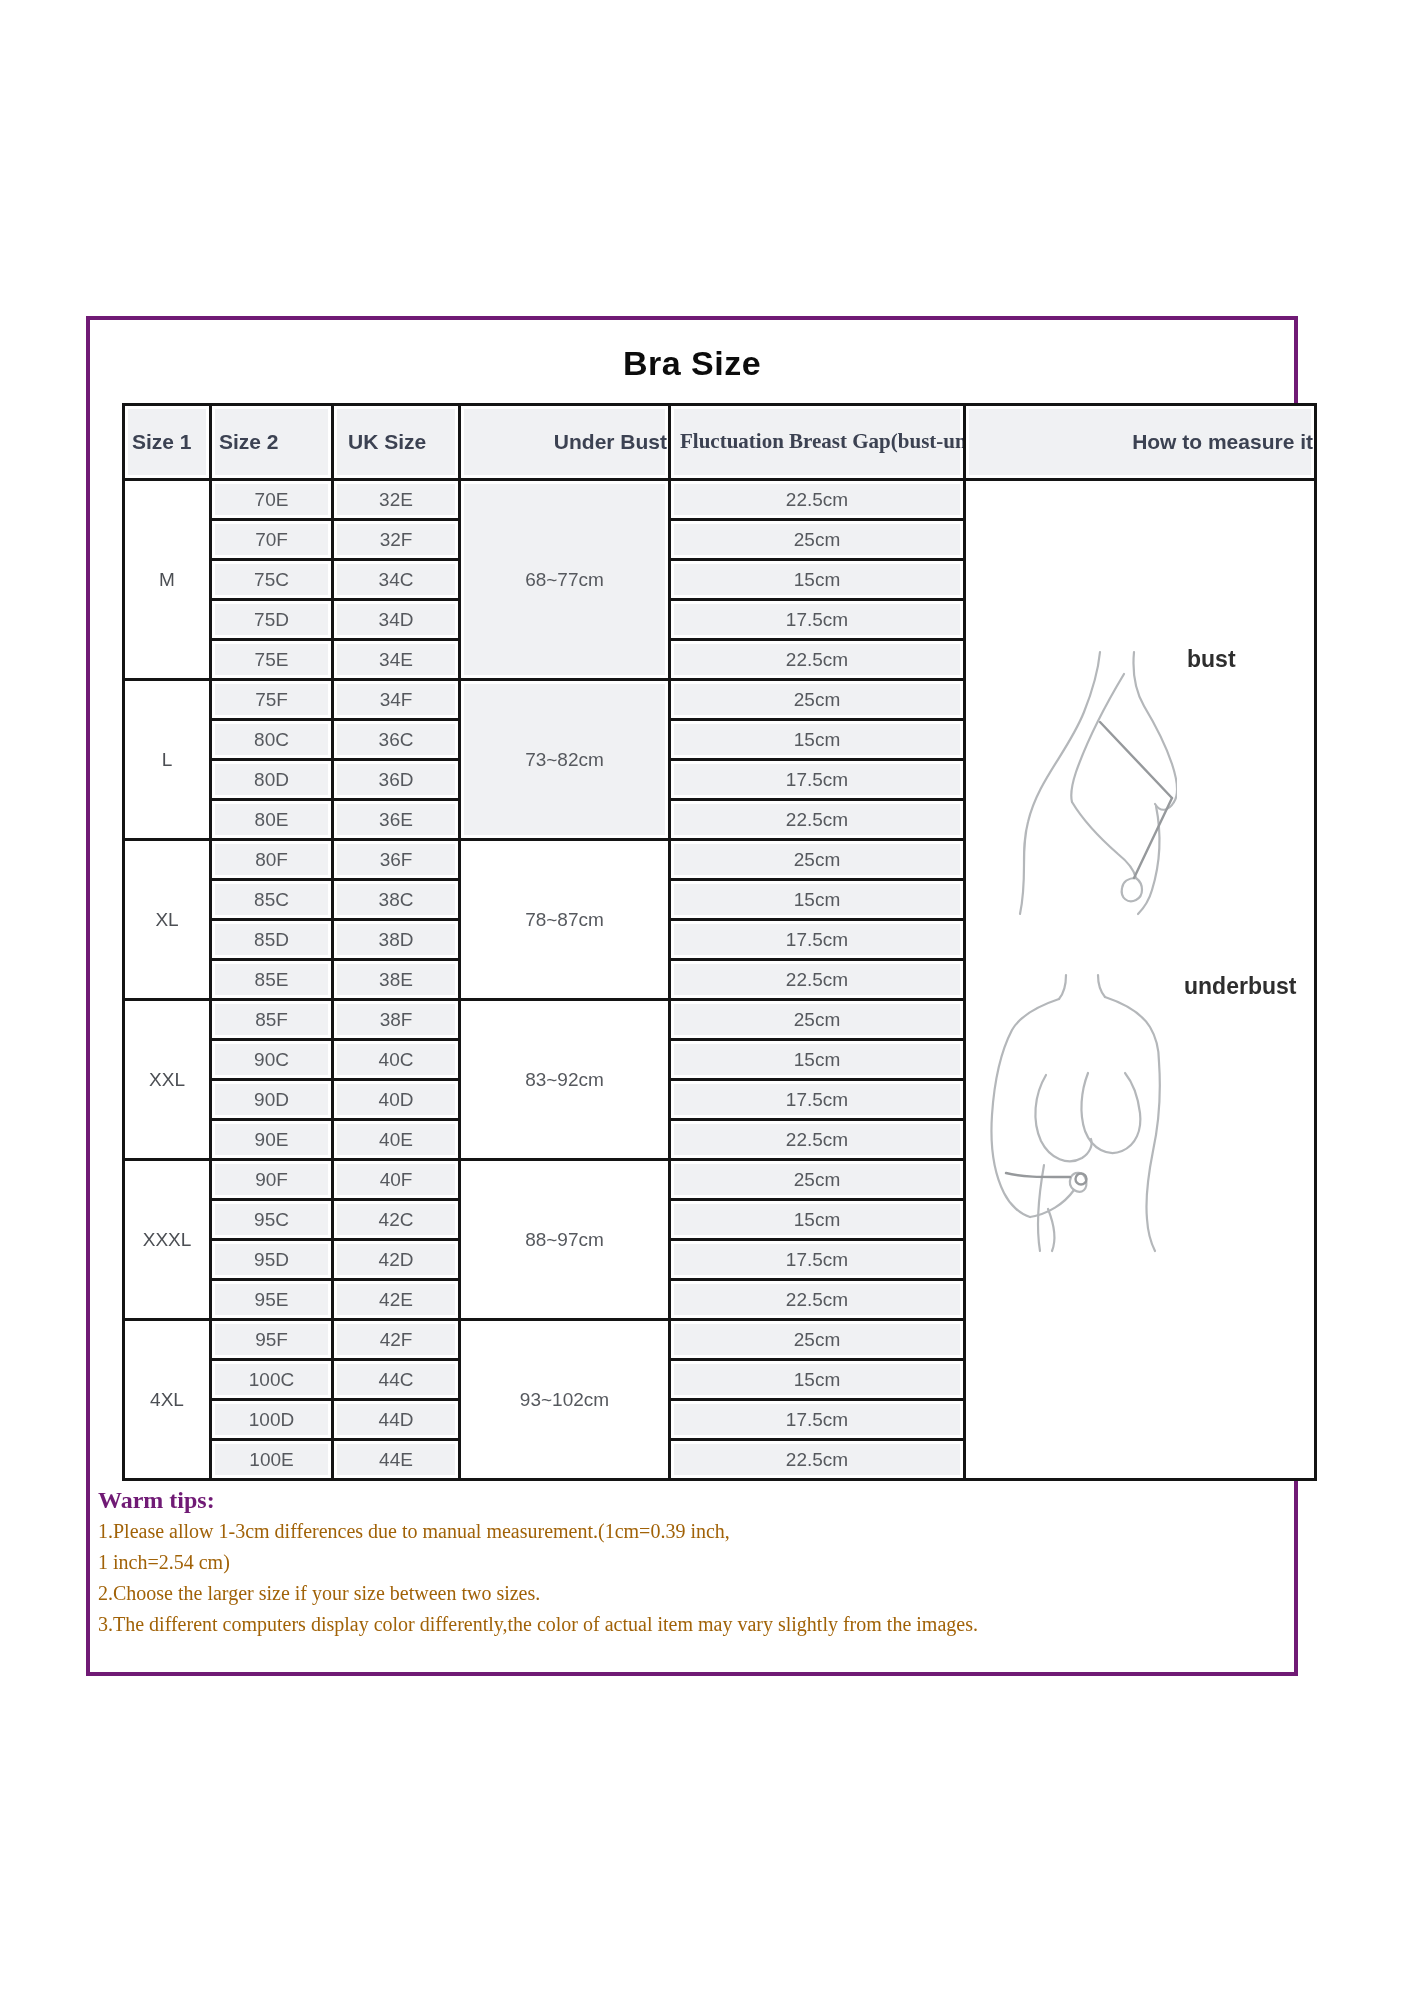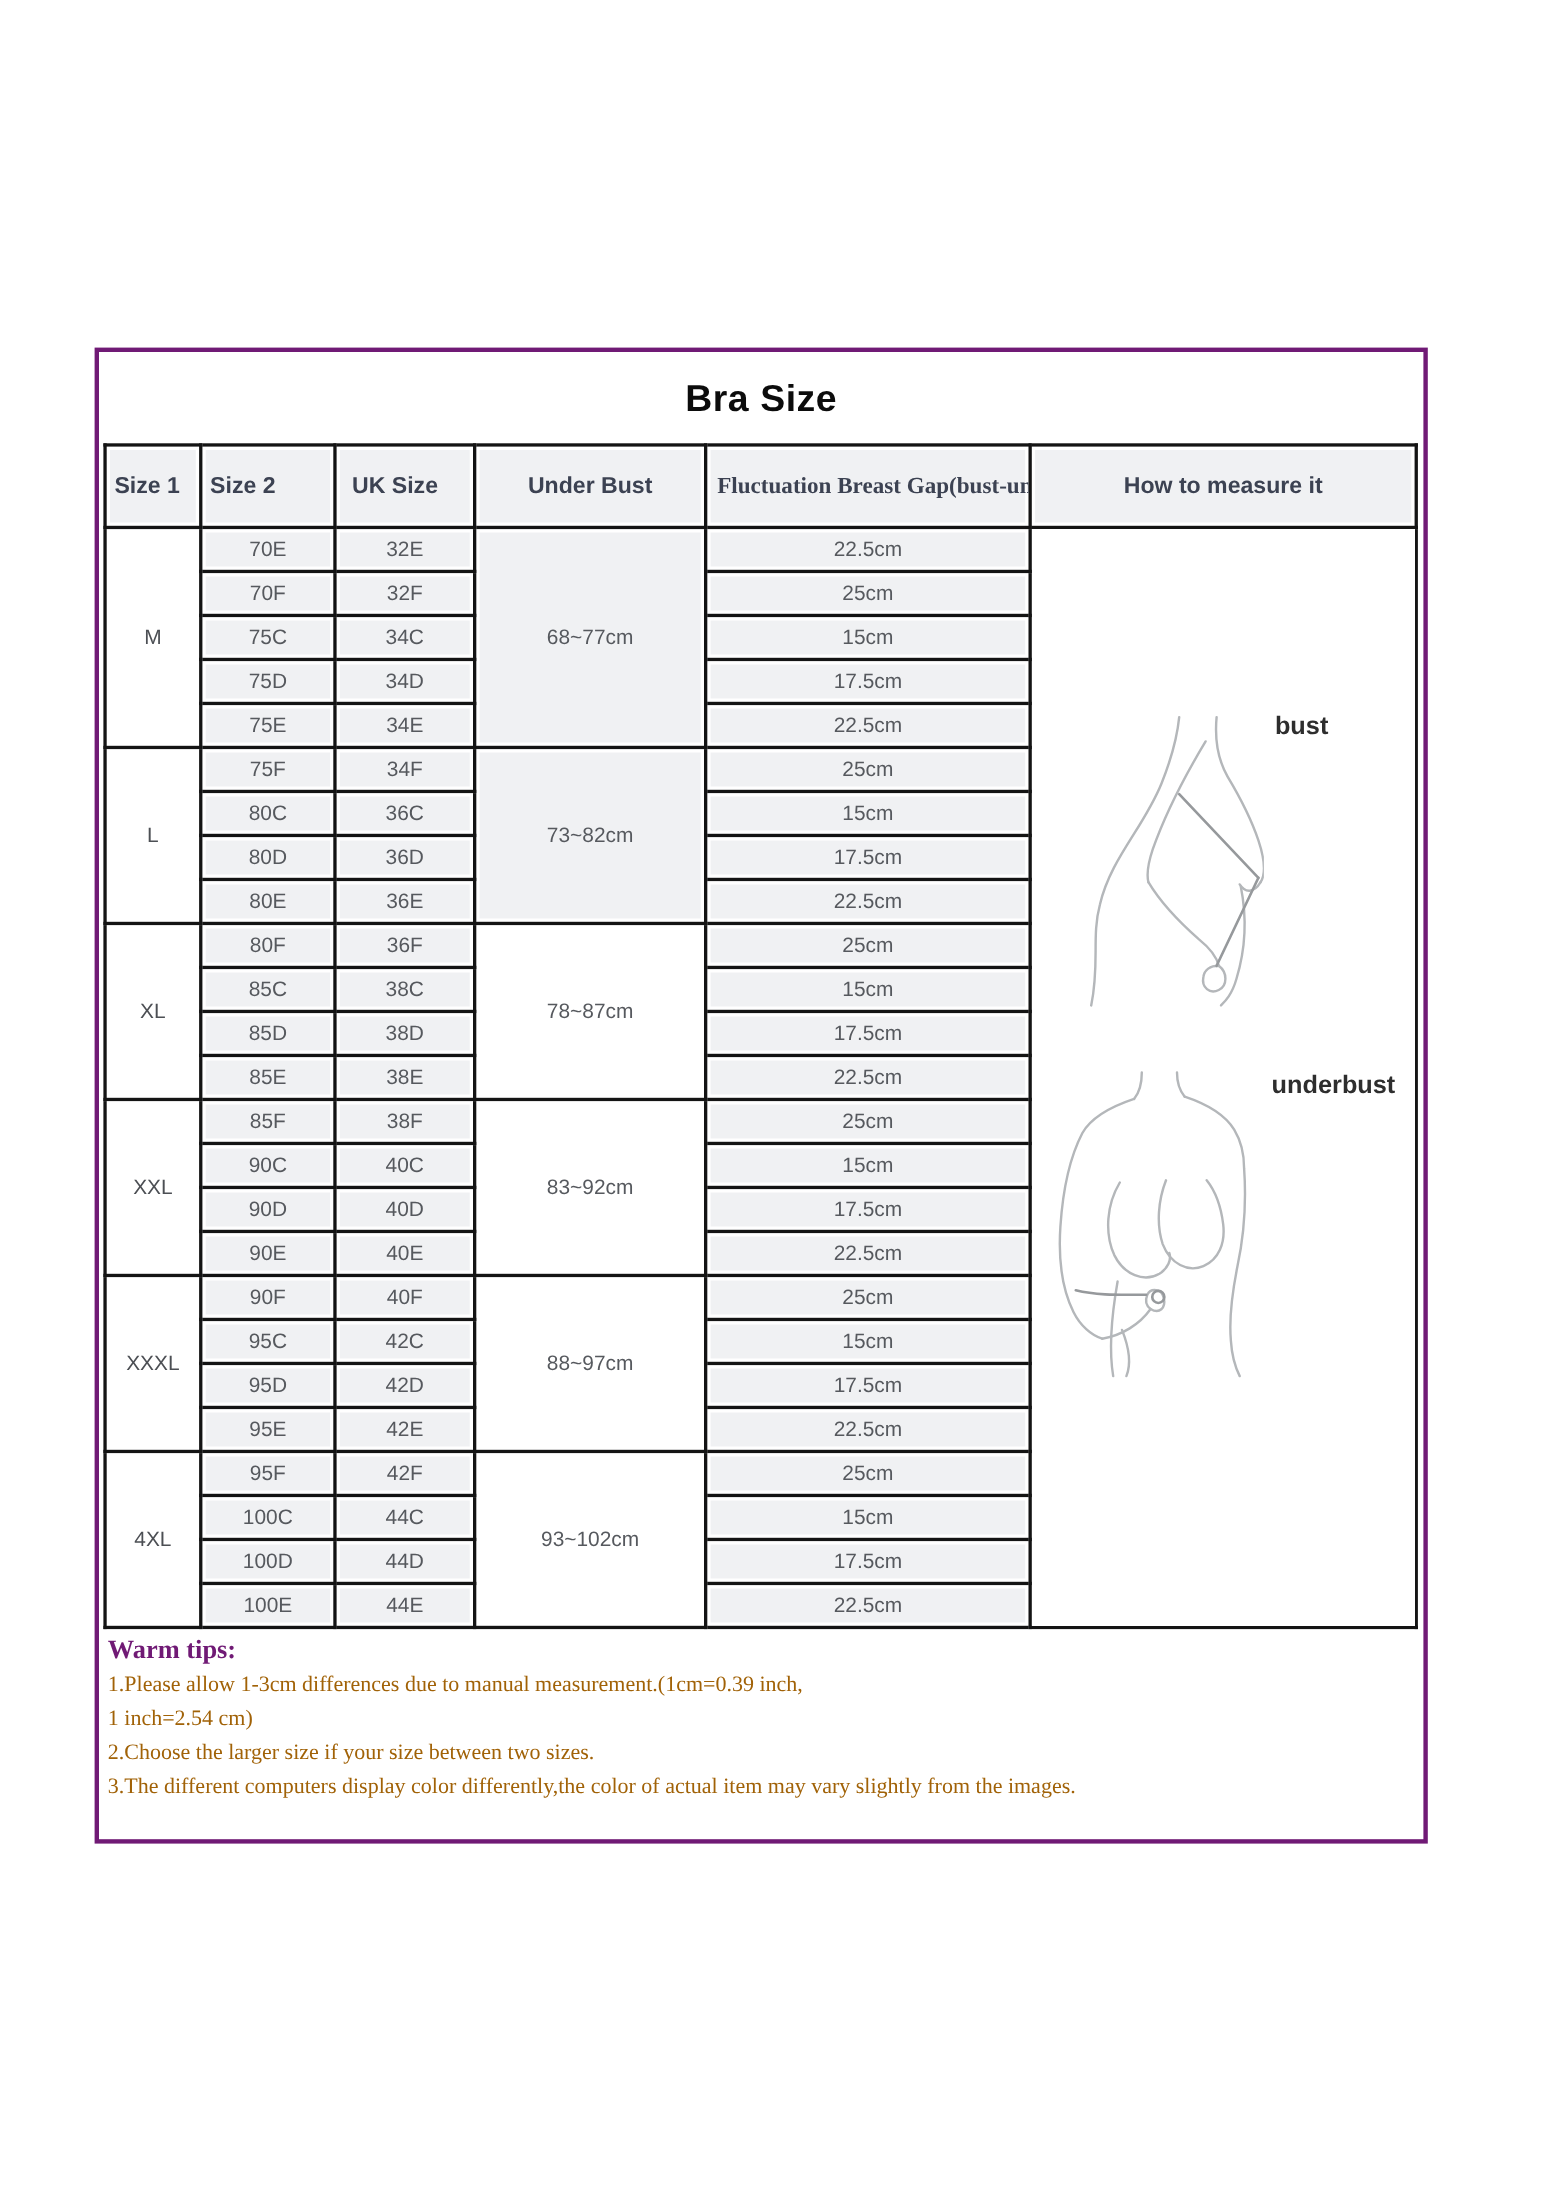--- a/index.html
+++ b/index.html
@@ -24,39 +24,39 @@
   #table-title {
     position: absolute;
     left: 0; top: 24px; width: 100%;
     text-align: center;
     font-size: 34px; font-weight: bold;
     letter-spacing: 0.5px;
     color: #0c0c0c;
   }
   table.size-chart {
     position: absolute;
-    left: 4px; top: 83px;
+    left: 32px; top: 83px;
     border-collapse: collapse;
     table-layout: fixed;
     width: 1192px;
   }
   table.size-chart td, table.size-chart th {
     border: 3px solid #141414;
     box-sizing: border-box;
     overflow: hidden;
     white-space: nowrap;
   }
   tr.hdr { height: 75px; }
   tr.r { height: 40px; }
   th {
     background: #f0f1f3;
     box-shadow: inset 0 0 0 3px #ffffff;
     color: #3c4252;
     font-size: 21px; font-weight: bold;
-    text-align: center;
+    text-align: right;
     vertical-align: middle;
   }
   th.h-size1, th.h-size2 { text-align: left; padding-left: 7px; }
   th.h-uk { text-align: left; padding-left: 14px; }
   th.h-gap {
     font-family: "Liberation Serif", serif;
     text-align: left; padding-left: 9px;
     font-size: 21px;
     white-space: normal;
     line-height: 1.5;

